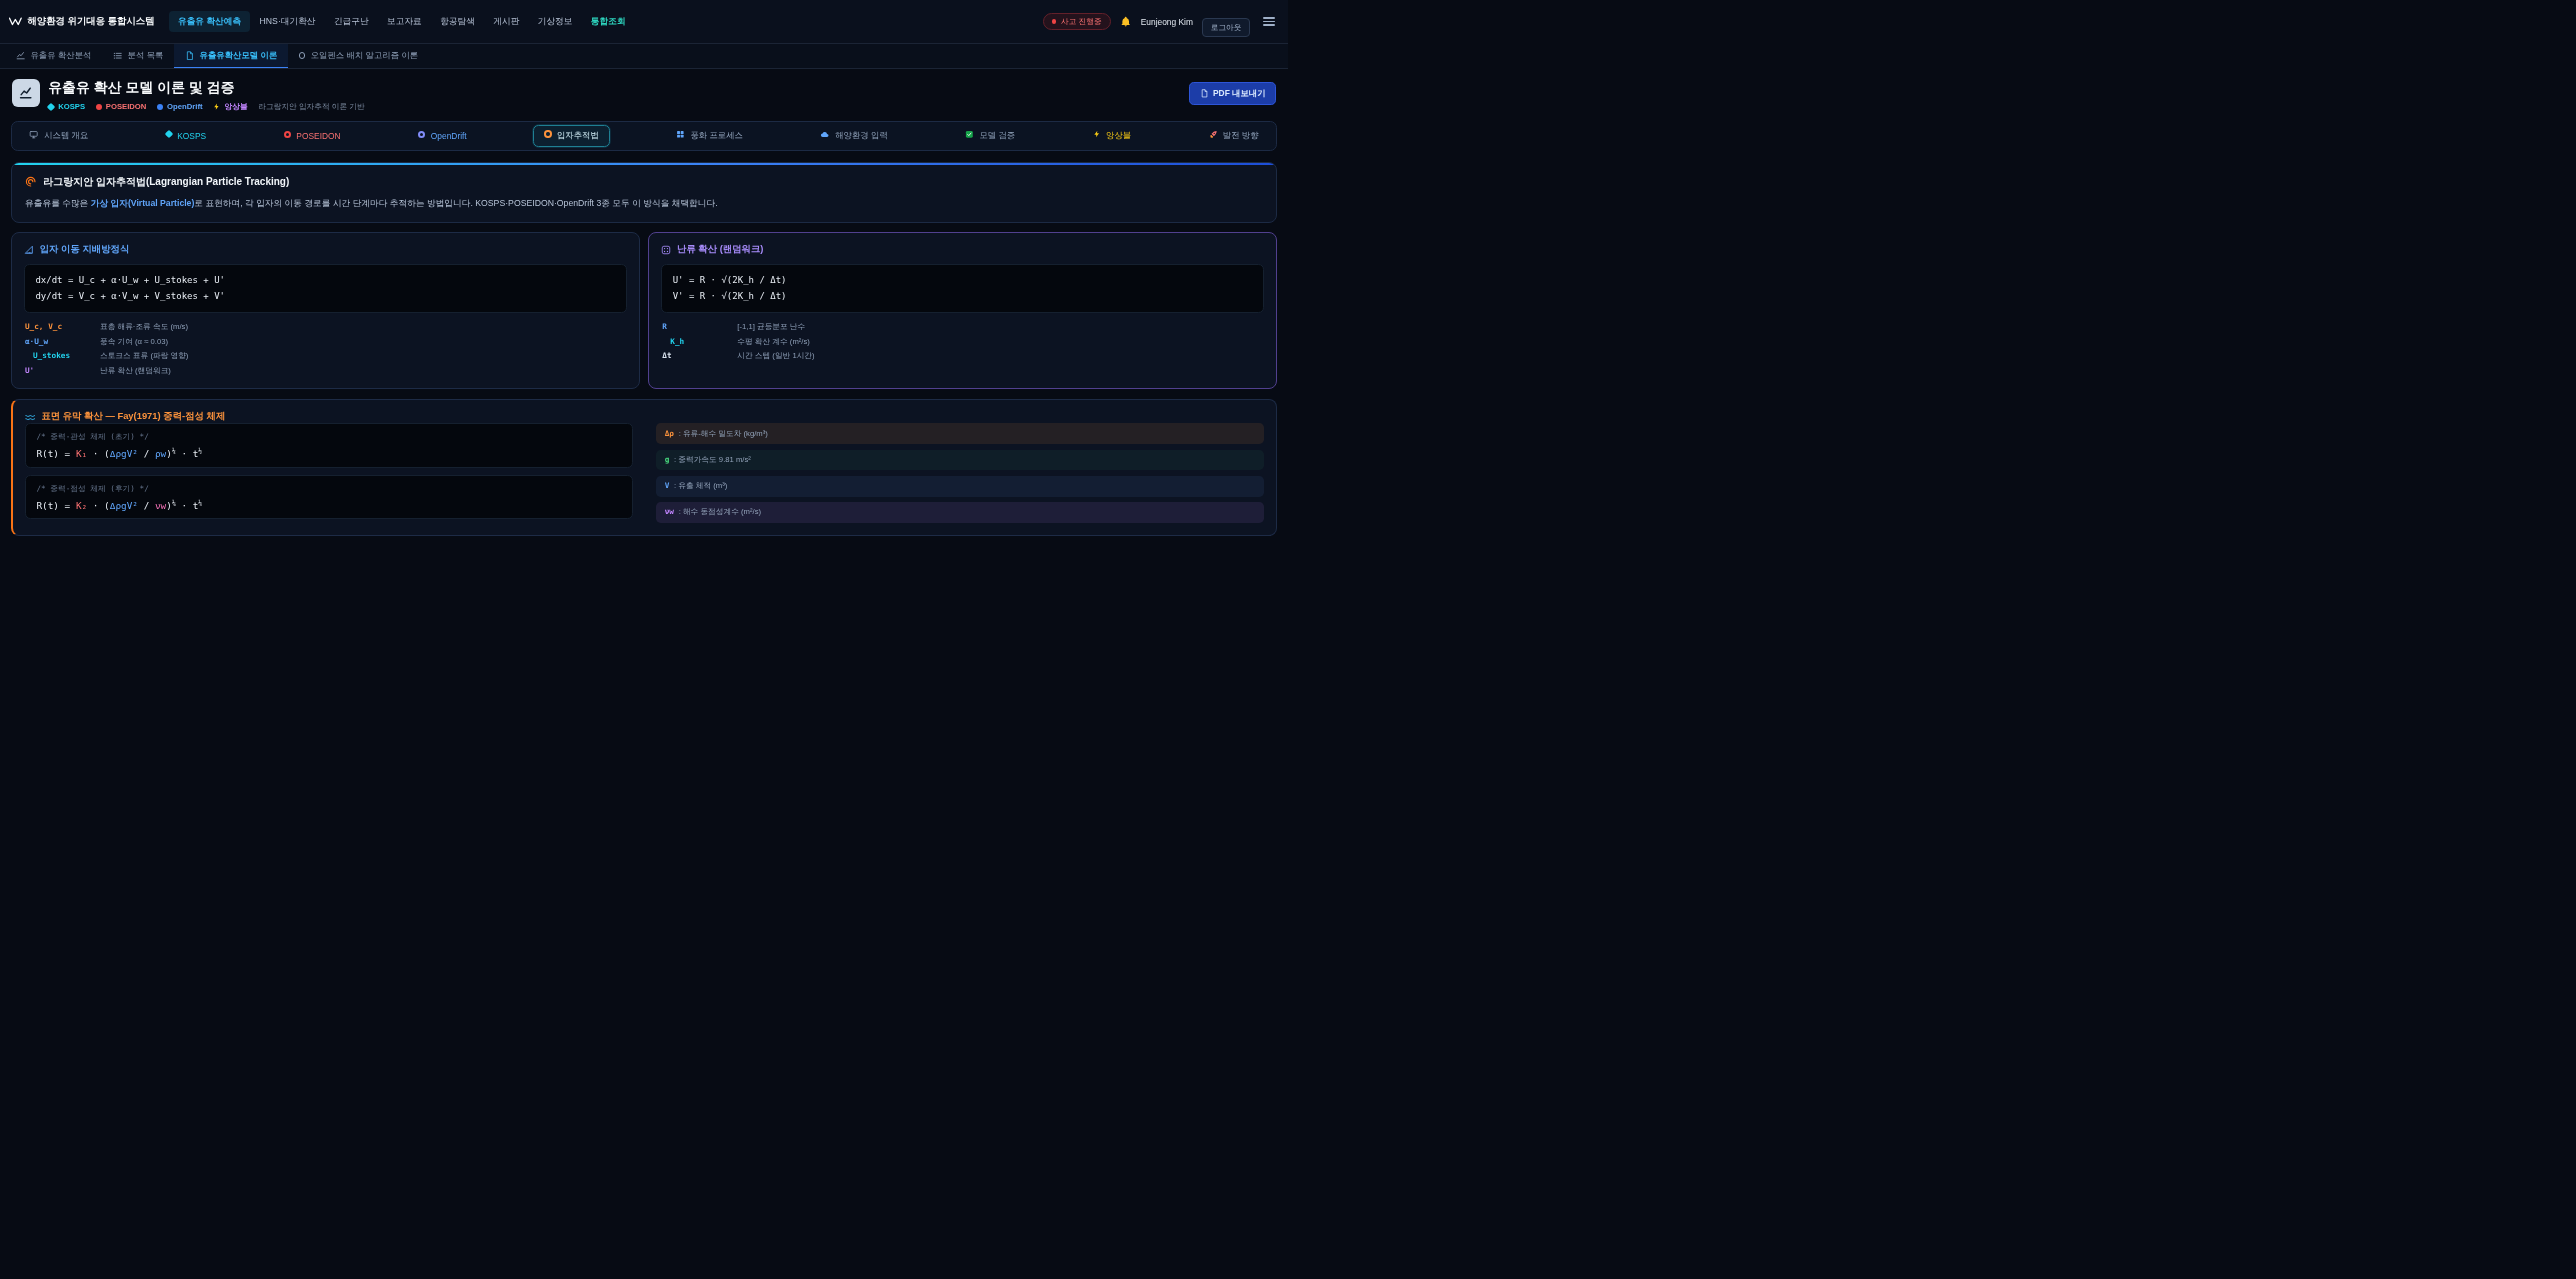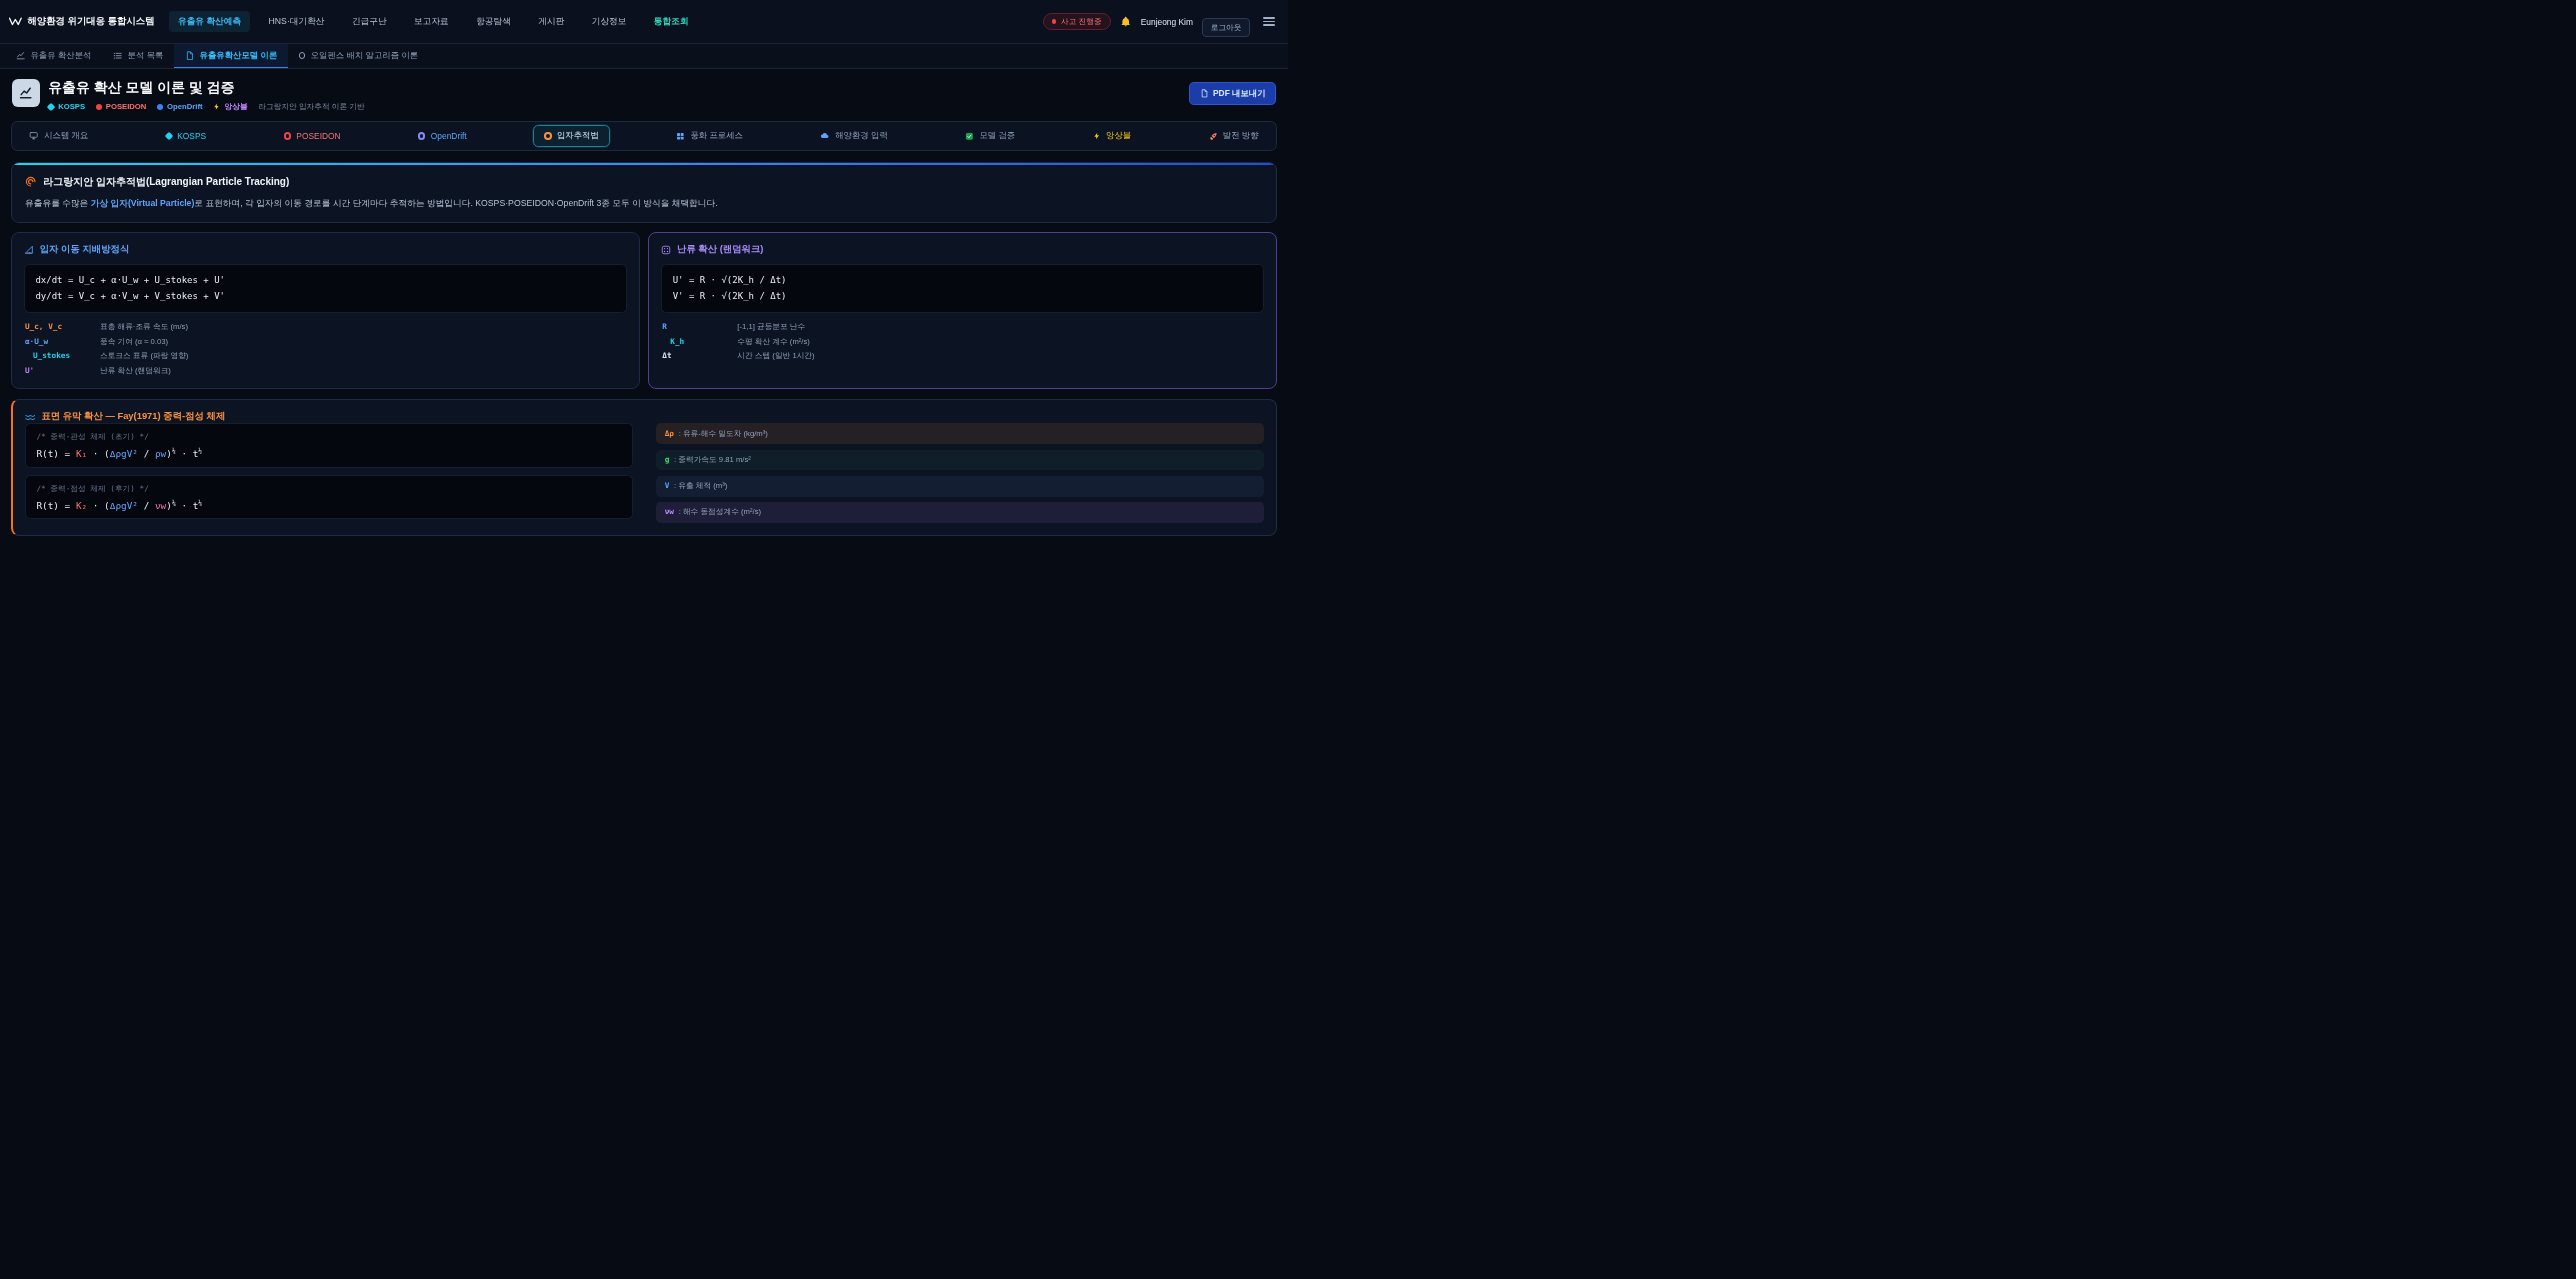--- a/index.html
+++ b/index.html
@@ -10,21 +10,21 @@
     color:#e2e8f0; font-size:8.7px;
   }
   svg { display:block; }
 
   
   .topbar {
     display:flex; align-items:center; height:44px;
     background:#0a101d; border-bottom:0.7px solid #1b2435; padding:0 9.4px; gap:1.3px;
   }
   .logo { display:flex; align-items:center; gap:5.4px; font-weight:bold; font-size:9.4px; color:#f8fafc; margin-right:13.4px; white-space:nowrap; cursor:pointer; }
-  .topnav { display:flex; align-items:center; gap:10px; }
+  .topnav { display:flex; align-items:center; gap:1px; }
   .nav-item { font-size:8.7px; color:#b9c5d8; padding:4.7px 8.7px; border-radius:4px; cursor:pointer; white-space:nowrap; }
   .nav-item.active { background:#0d2233; color:#38bdf8; font-weight:bold; }
   .nav-item.teal { color:#2dd4be; font-weight:bold; }
   .topbar-right { margin-left:auto; display:flex; align-items:center; gap:9.4px; }
   .incident { display:flex; gap:4.7px; align-items:center; font-size:7.7px; color:#f87171; border:0.7px solid #63202a; background:rgba(153,27,27,.18); padding:2.7px 8px; border-radius:670px; cursor:pointer; white-space:nowrap; }
   .incident-dot { width:4.7px; height:4.7px; background:#ef4444; border-radius:50%; }
   .bell-wrap { cursor:pointer; }
   .username { font-size:8.4px; color:#e2e8f0; white-space:nowrap; }
   .logout { font-size:7.7px; color:#9fb0c8; border:0.7px solid #2a3850; background:#101a2c; padding:3.4px 7.4px; border-radius:4px; cursor:pointer; font-family:inherit; white-space:nowrap;margin-top:12px; }
   .hamburger { display:flex; flex-direction:column; gap:2.3px; padding:4px; cursor:pointer; }
@@ -42,21 +42,21 @@
   .page-title { font-size:13.8px; font-weight:bold; color:#f8fafc; letter-spacing:0.1px; }
   .badge-row { display:flex; align-items:center; gap:10.7px; margin-top:4.7px; font-size:7.7px; }
   .hbadge { display:flex; align-items:center; gap:4px; font-weight:bold; white-space:nowrap; }
   .hbadge.kosps { color:#22d3ee; } .hbadge.poseidon { color:#f87171; }
   .hbadge.opendrift { color:#60a5fa; } .hbadge.ensemble { color:#c084fc; }
   .subtitle { color:#7c8ba1; font-size:7.7px; font-weight:normal; }
   .pdf-btn { margin-left:auto; margin-top:2.7px; display:flex; align-items:center; gap:4.7px; background:#1c3da8; border:0.7px solid #2d55d8; color:#dbeafe; font-size:8.4px; font-weight:bold; padding:5.4px 9.4px; border-radius:4.7px; cursor:pointer; font-family:inherit; white-space:nowrap; }
 
   
   .section-nav { margin:2.7px 10.7px 10.7px; background:#0b1322; border:0.7px solid #1c2a44; border-radius:6.7px; display:flex; align-items:center; justify-content:space-between; padding:2.7px 6.7px; }
-  .snav-item { display:flex; align-items:center; gap:5.4px; font-size:8.4px; color:#93a5bd; padding:4.7px 10px; border-radius:5.4px; border:0.7px solid transparent; cursor:pointer; white-space:nowrap; }
+  .snav-item { display:flex; gap:5.4px; font-size:8.4px; color:#93a5bd; padding:4.7px 10px; border-radius:5.4px; border:0.7px solid transparent; cursor:pointer; white-space:nowrap; }
   .snav-item.c-cyan-t { color:#22d3ee; } .snav-item.c-red-t { color:#f87171; }
   .snav-item.c-blue-t { color:#60a5fa; } .snav-item.c-yellow-t { color:#facc15; }
   .snav-item.active { border-color:#1f7f93; background:rgba(34,211,238,.07); color:#d9f4fd; box-shadow:0 0 0 0.7px rgba(34,211,238,.18); }
   .dot { width:7.4px; height:7.4px; border-radius:50%; flex:none; }
   .donut { width:7.4px; height:7.4px; border-radius:50%; border:2px solid; flex:none; }
   .diamond { width:6px; height:6px; background:#22d3ee; transform:rotate(45deg); border-radius:1.3px; flex:none; }
 
   
   .intro-card { margin:0 10.7px 9.4px; background:#0c1322; border:0.7px solid #1c2a44; border-radius:8px; overflow:hidden; }
   .intro-topline { height:2px; background:linear-gradient(90deg,#22d3ee,#3b82f6 55%,#1d4ed8); }

